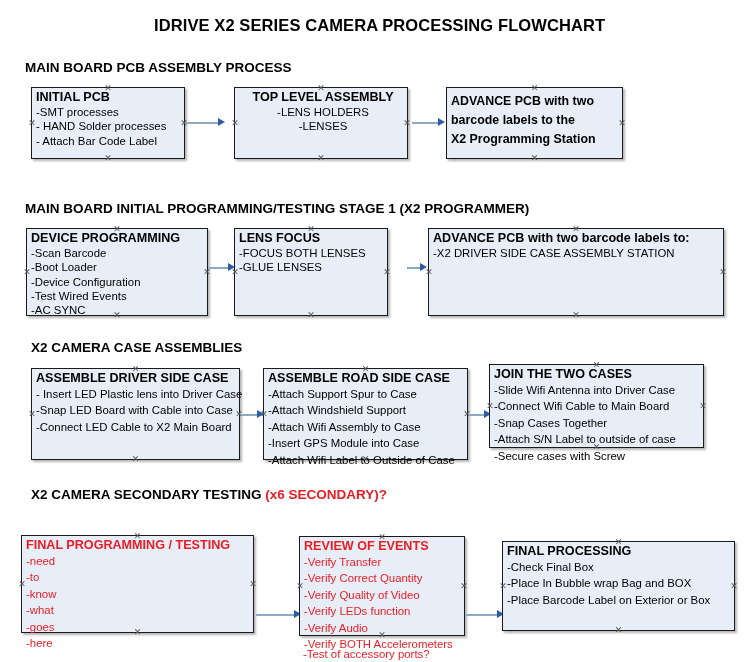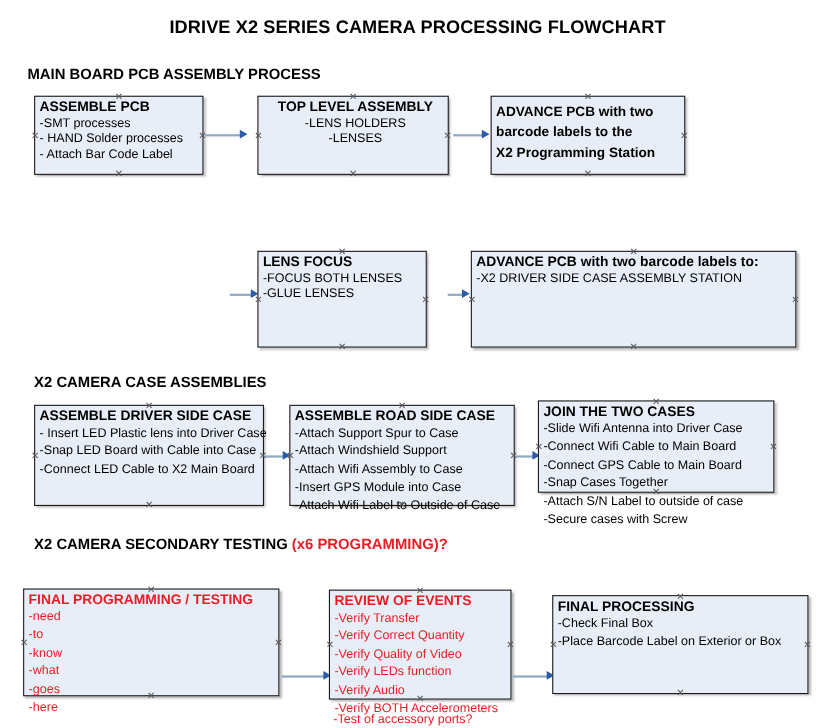--- a/index.html
+++ b/index.html
@@ -124,21 +124,21 @@
 <body>
 
 <div id="canvas">
 
   <div class="abs doc-title" style="left:126px; top:16px;margin-left:28px;">IDRIVE X2  SERIES CAMERA PROCESSING FLOWCHART</div>
 
   <div class="abs section-header" style="left:25px; top:60px;">MAIN BOARD PCB ASSEMBLY PROCESS</div>
 
   <div class="node" style="left:31px; top:87px; width:154px; height:72px;">
     <div class="node-body">
-      <div class="node-title">ASSEMBLE PCB</div>
+      <div class="node-title">INITIAL PCB</div>
       <div class="node-line">-SMT processes</div>
       <div class="node-line">- HAND Solder processes</div>
       <div class="node-line">- Attach Bar Code Label</div>
     </div>
     <span class="handle" style="left:50%;  top:0;"></span>
     <span class="handle" style="left:50%;  top:100%;"></span>
     <span class="handle" style="left:0;    top:50%;"></span>
     <span class="handle" style="left:100%; top:50%;"></span>
   </div>
 
@@ -164,21 +164,36 @@
     <div class="node-body" style="top:4px;">
       <div class="node-line">ADVANCE PCB with two</div>
       <div class="node-line">barcode labels to the</div>
       <div class="node-line"> X2 Programming Station</div>
     </div>
     <span class="handle" style="left:50%;  top:0;"></span>
     <span class="handle" style="left:50%;  top:100%;"></span>
     <span class="handle" style="left:100%; top:50%;"></span>
   </div>
 
-
+  <div class="abs section-header" style="left:25px; top:201px;">MAIN BOARD INITIAL PROGRAMMING/TESTING STAGE 1 (X2 PROGRAMMER)</div>
+
+  <div class="node" style="left:26px; top:228px; width:182px; height:88px;">
+    <div class="node-body">
+      <div class="node-title">DEVICE PROGRAMMING</div>
+      <div class="node-line">-Scan Barcode</div>
+      <div class="node-line">-Boot Loader</div>
+      <div class="node-line">-Device Configuration</div>
+      <div class="node-line">-Test Wired Events</div>
+      <div class="node-line">-AC SYNC</div>
+    </div>
+    <span class="handle" style="left:50%;  top:0;"></span>
+    <span class="handle" style="left:50%;  top:100%;"></span>
+    <span class="handle" style="left:0;    top:50%;"></span>
+    <span class="handle" style="left:100%; top:50%;"></span>
+  </div>
 
   <div class="conn-line" style="left:209px; top:267px; width:22px;"></div>
   <div class="conn-head" style="left:228px; top:263px;"></div>
 
   <div class="node" style="left:234px; top:228px; width:154px; height:88px;">
     <div class="node-body">
       <div class="node-title">LENS FOCUS</div>
       <div class="node-line">-FOCUS BOTH LENSES</div>
       <div class="node-line">-GLUE LENSES</div>
     </div>
@@ -236,33 +251,32 @@
   </div>
 
   <div class="conn-line" style="left:469px; top:414px; width:17px;"></div>
   <div class="conn-head" style="left:484px; top:410px;"></div>
 
   <div class="node roomy" style="left:489px; top:364px; width:215px; height:84px;">
     <div class="node-body">
       <div class="node-title">JOIN THE TWO CASES</div>
       <div class="node-line">-Slide Wifi Antenna into Driver Case</div>
       <div class="node-line">-Connect Wifi Cable to Main Board</div>
-      <div class="node-line">-Connect GPS Cable to Main Board</div>
       <div class="node-line">-Snap Cases Together</div>
       <div class="node-line">-Attach S/N Label to outside of case</div>
       <div class="node-line">-Secure cases with Screw</div>
     </div>
     <span class="handle" style="left:50%;  top:0;"></span>
     <span class="handle" style="left:50%;  top:100%;"></span>
     <span class="handle" style="left:0;    top:50%;"></span>
     <span class="handle" style="left:100%; top:50%;"></span>
   </div>
 
   <div class="abs section-header" style="left:31px; top:487px;">
-    <span>X2 CAMERA SECONDARY TESTING </span><span class="accent">(x6 PROGRAMMING)?</span>
+    <span>X2 CAMERA SECONDARY TESTING </span><span class="accent">(x6 SECONDARY)?</span>
   </div>
 
   <div class="node red roomy" style="left:21px; top:535px; width:233px; height:98px;">
     <div class="node-body">
       <div class="node-title">FINAL PROGRAMMING / TESTING</div>
       <div class="node-line">-need</div>
       <div class="node-line">-to</div>
       <div class="node-line">-know</div>
       <div class="node-line">-what</div>
       <div class="node-line">-goes</div>
@@ -295,20 +309,21 @@
 
   <div class="overflow-line" style="left:303px; top:647px;">-Test of accessory ports?</div>
 
   <div class="conn-line" style="left:466px; top:614px; width:33px;"></div>
   <div class="conn-head" style="left:497px; top:610px;"></div>
 
   <div class="node roomy" style="left:502px; top:541px; width:233px; height:90px;">
     <div class="node-body">
       <div class="node-title">FINAL PROCESSING</div>
       <div class="node-line"> -Check Final Box</div>
+      <div class="node-line">-Place In Bubble wrap Bag and BOX</div>
       <div class="node-line">-Place Barcode Label on Exterior or Box</div>
     </div>
     <span class="handle" style="left:50%;  top:0;"></span>
     <span class="handle" style="left:50%;  top:100%;"></span>
     <span class="handle" style="left:0;    top:50%;"></span>
     <span class="handle" style="left:100%; top:50%;"></span>
   </div>
 
 </div>
 

